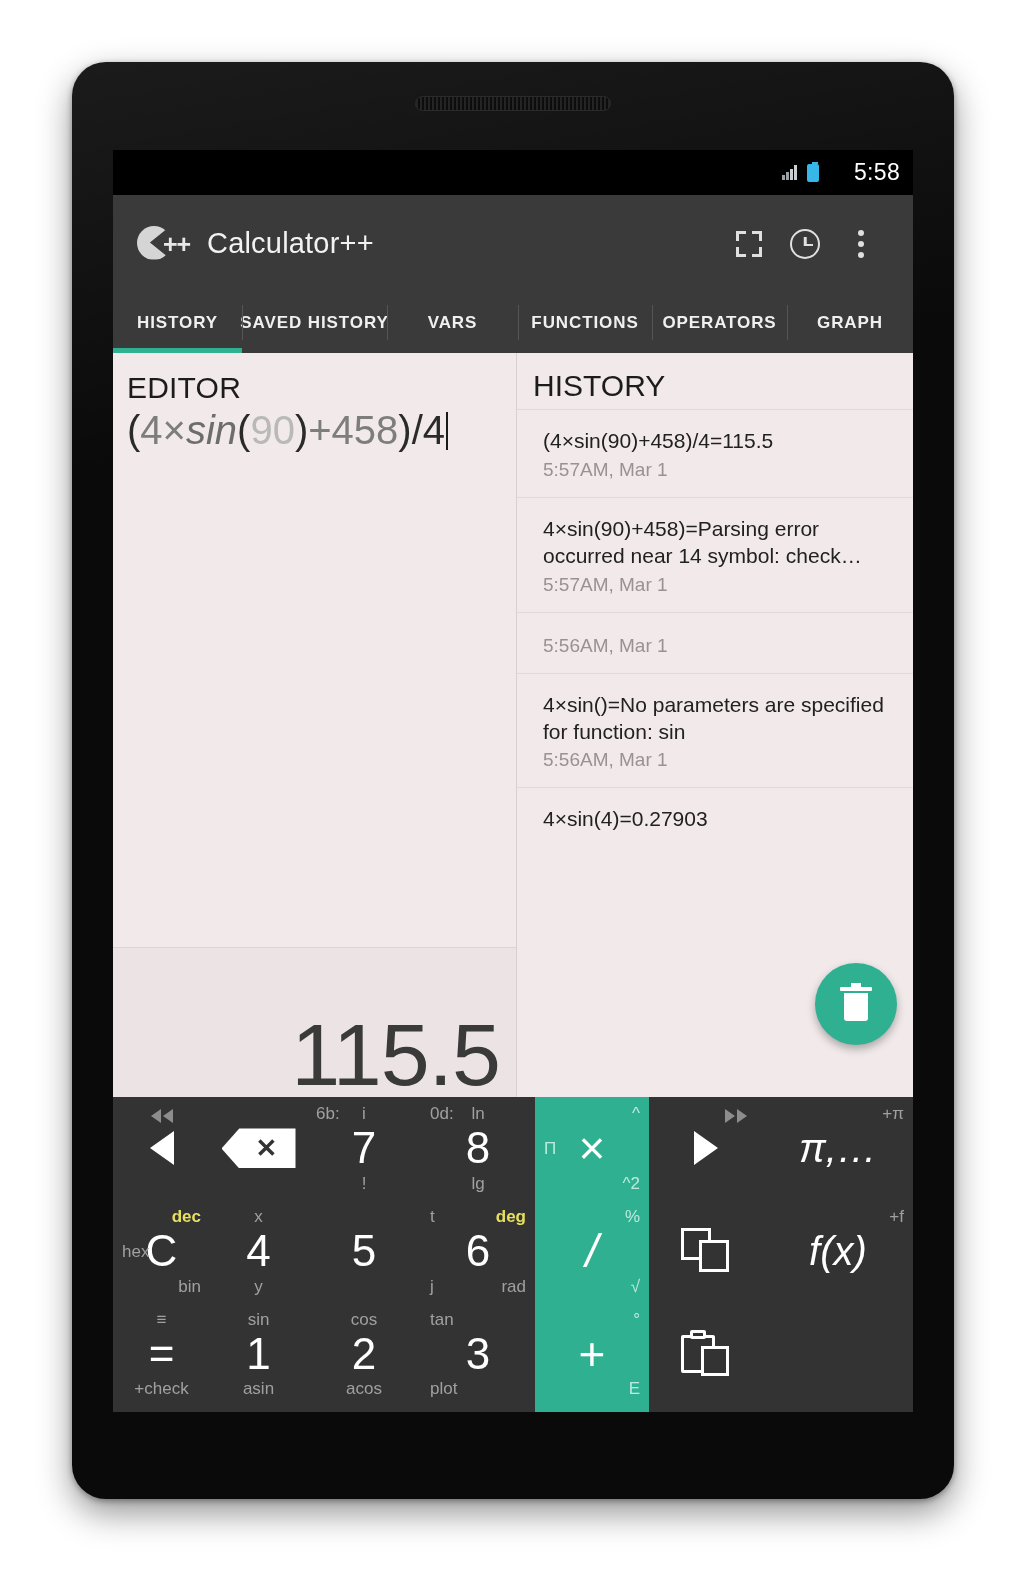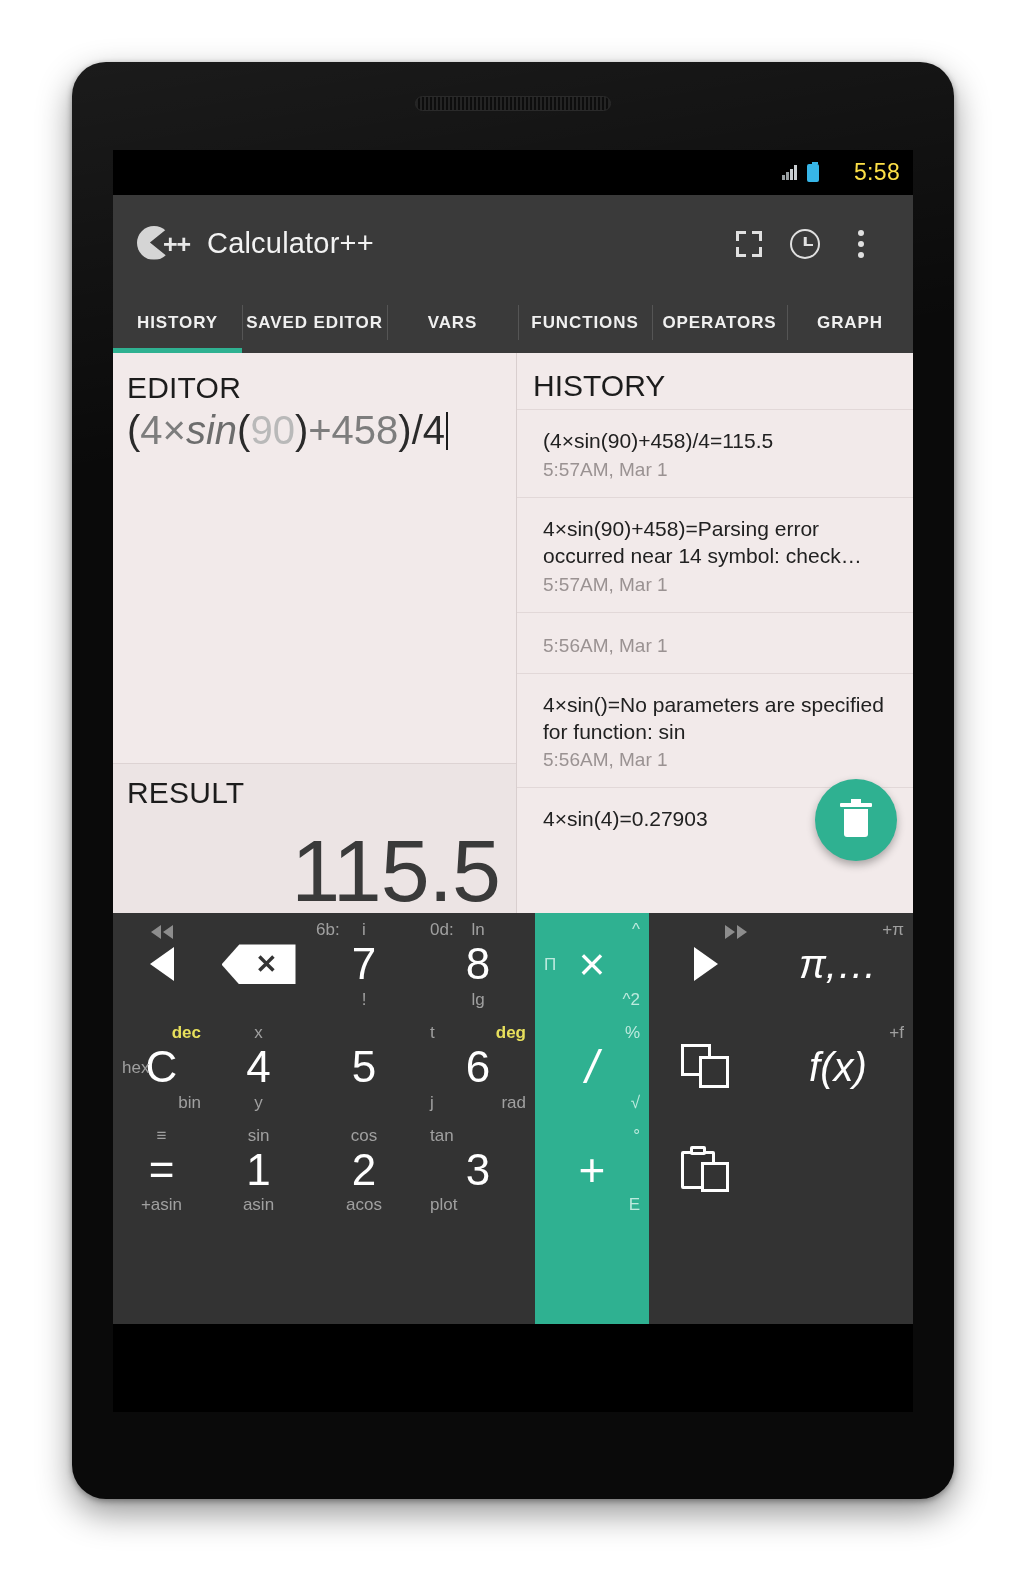--- a/index.html
+++ b/index.html
@@ -58,21 +58,21 @@
     width: 12px; height: 18px; border: 2px solid #37b6e8; border-radius: 2px;
     position: relative; background: #37b6e8;
   }
   .batt::before{
     content:""; position:absolute; left:3px; top:-4px; width:6px; height:2px; background:#37b6e8;
   }
   .batt-bolt{
     position:absolute; left:2px; top:1px; width:0; height:0; color:#0a2a38;
     font-size:12px; line-height:12px; font-weight:bold;
   }
-  .clock-txt { color:#fde047; font-size:23px; letter-spacing:.3px;margin-left:27px; }
+  .clock-txt { color:#ffffff; font-size:23px; letter-spacing:.3px;margin-left:27px; }
 
   
   .actionbar {
     height: 97px; background: #3a3a3a;
     display: flex; align-items: center; padding: 0 24px;
   }
   .logo { width: 44px; height: 40px; position: relative; flex: none; }
   .logo .pac2{
     position:absolute; left:0; top:2px; width:34px; height:34px; border-radius:50%;
     background:#d5d5d5;
@@ -105,21 +105,21 @@
     position: relative; padding: 0 6px; white-space: nowrap;
   }
   .tab + .tab::before {
     content:""; position:absolute; left:0; top:13px; bottom:13px; width:1px; background:#555;
   }
   .tab.active::after {
     content:""; position:absolute; left:0; right:0; bottom:0; height:5px; background:#2fb191;
   }
 
   
-  .content { display:flex; height: 560px; background:#bef264; }
+  .content { display:flex; height: 744px; background:#bef264; }
   .left-col { width:404px; display:flex; flex-direction:column; border-right:1px solid #d9cfcf;}
   .editor-pane { flex:1; background:#f2eaea; padding: 18px 14px 0 14px; position:relative; overflow:hidden;}
   .pane-title { font-size:30px; color:#1c1c1c; letter-spacing:.2px; }
   .editor-expr { font-size:40px; margin-top:2px; letter-spacing:0; line-height:1.18; white-space:nowrap;}
   .e-dark { color:#2a2a2a; }
   .e-gray { color:#7d7d7d; }
   .e-func { color:#6d6d6d; font-style: italic; }
   .e-light{ color:#b9b9b9; }
   .caret { display:inline-block; width:2px; height:38px; background:#1a1a1a; vertical-align:-6px; margin-left:1px;}
   .result-pane { height:150px; background:#ece4e4; padding:12px 14px 0 14px; border-top:1px solid #ddd3d3; position:relative;}
@@ -238,36 +238,35 @@
           <div class="ico-dots">
               <i></i>
               <i></i>
               <i></i>
             </div>
         </div>
       </div>
 
       <div class="tabs">
         <div class="tab active" style="width:129px">HISTORY</div>
-        <div class="tab" style="width:145px">SAVED EDITOR</div>
+        <div class="tab" style="width:145px">SAVED HISTORY</div>
         <div class="tab" style="width:131px">VARS</div>
         <div class="tab" style="width:134px">FUNCTIONS</div>
         <div class="tab" style="width:135px">OPERATORS</div>
         <div class="tab" style="width:126px">GRAPH</div>
       </div>
 
       <div class="content">
 
         <div class="left-col">
           <div class="editor-pane">
             <div class="pane-title">EDITOR</div>
             <div class="editor-expr"><span class="e-dark">(</span><span class="e-gray">4×</span><span class="e-func">sin</span><span class="e-dark">(</span><span class="e-light">90</span><span class="e-dark">)</span><span class="e-gray">+458</span><span class="e-dark">)/4</span><span class="caret"></span></div>
           </div>
           <div class="result-pane">
-            <div class="pane-title">RESULT</div>
             <div class="result-val">115.5</div>
           </div>
         </div>
 
         <div class="right-col">
           <div class="hist-title">HISTORY</div>
 
           <div class="hist-item">
             <div class="hist-expr">(4×sin(90)+458)/4=115.5</div>
             <div class="hist-time">5:57AM, Mar 1</div>
@@ -373,21 +372,21 @@
               <div class="s2"></div>
             </div>
         </div>
 
         <div class="key">
           <span class="cor tr">+f</span>
           <span class="main it">f(x)</span>
         </div>
         <div class="key">
           <span class="cor tc">≡</span>
-          <span class="cor bc">+asin</span>
+          <span class="cor bc">+check</span>
           <span class="main">=</span>
         </div>
         <div class="key">
           <span class="cor tc">sin</span>
           <span class="cor bc">asin</span>
           <span class="main">1</span>
         </div>
         <div class="key">
           <span class="cor tc">cos</span>
           <span class="cor bc">acos</span>

